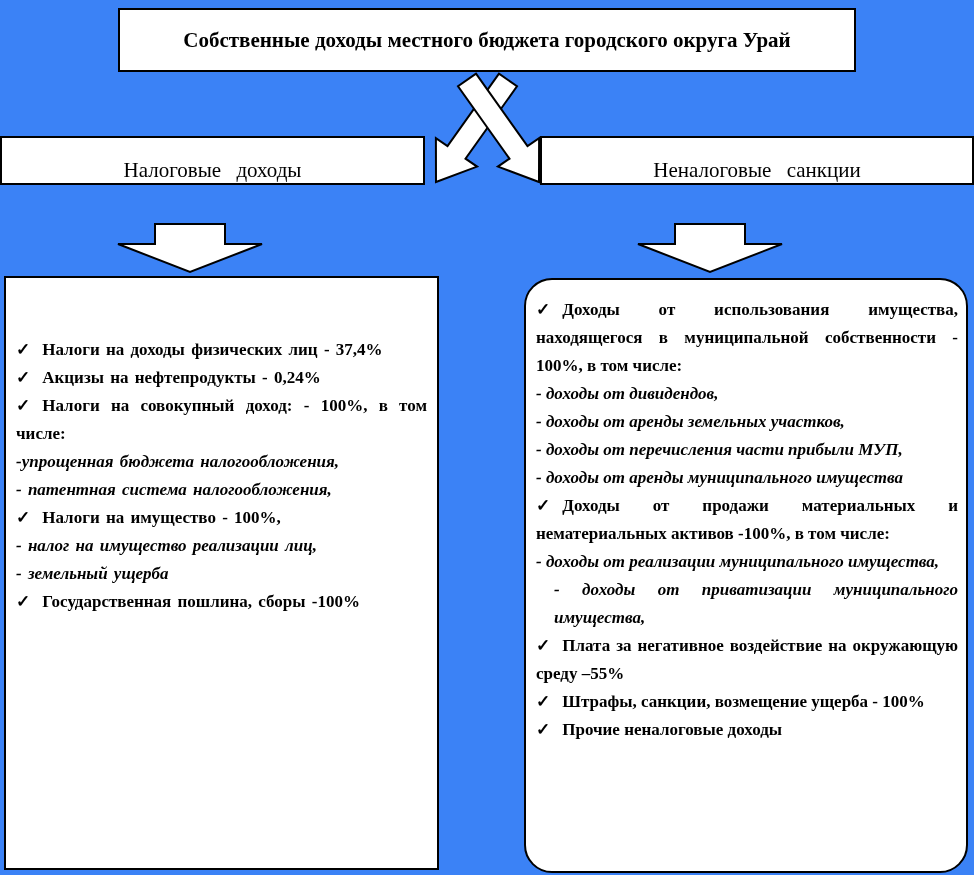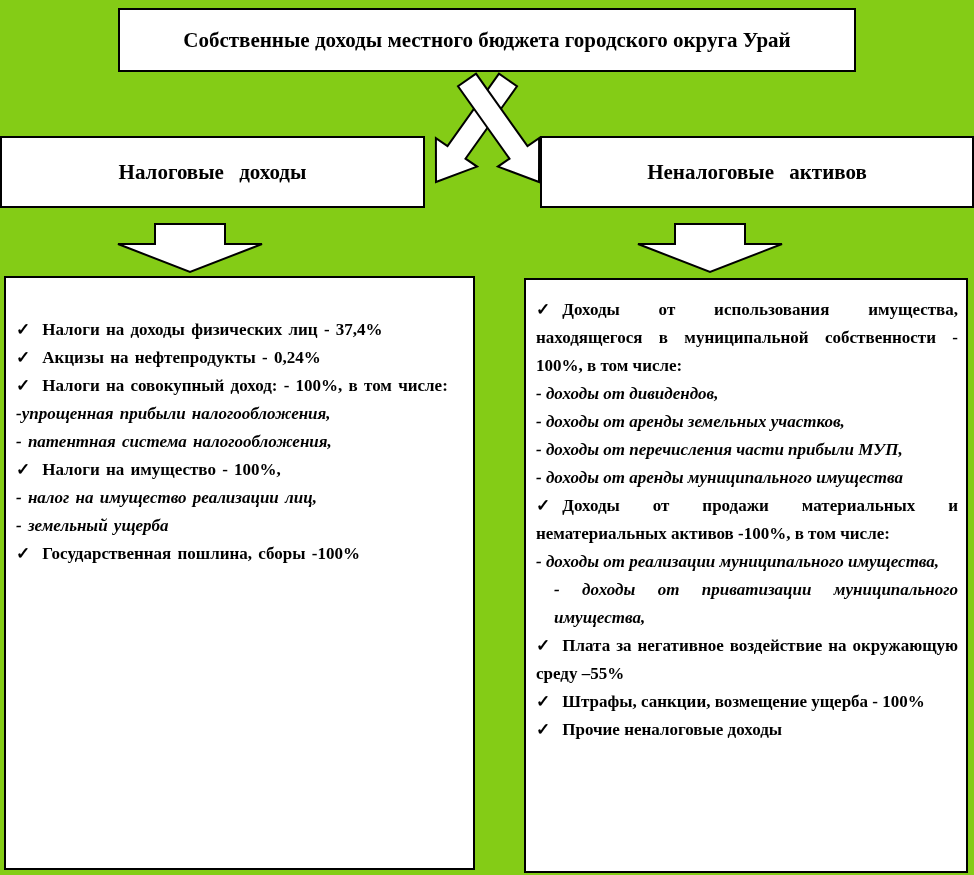--- a/index.html
+++ b/index.html
@@ -3,21 +3,21 @@
 <meta charset="utf-8">
 <style>
   * { box-sizing: border-box; margin: 0; padding: 0; }
   html, body { background: #ffffff; }
   body { font-family: "Liberation Serif", serif; }
 
   .canvas {
     position: relative;
     width: 974px;
     height: 875px;
-    background: #84cc16;
+    background: #3b82f6;
     overflow: hidden;
   }
 
   .arrows {
     position: absolute;
     left: 0; top: 0;
     width: 974px; height: 875px;
   }
   .arrows polygon {
     fill: #ffffff;
@@ -36,53 +36,54 @@
     justify-content: center;
     text-align: center;
     font-weight: bold;
     font-size: 21px;
     padding: 0 14px;
   }
 
   .header-box {
     position: absolute;
     top: 136px;
-    height: 72px;
+    height: 49px;
     border: 2px solid #000;
     background: #fff;
     display: flex;
-    align-items: center;
+    align-items: flex-end;
     justify-content: center;
-    font-weight: bold;
+    font-weight: normal;
     font-size: 21px;
   }
   .header-box .hdr-label { word-spacing: 10px; }
   .header-left  { left: 0;     width: 425px; }
   .header-right { left: 540px; width: 434px; }
 
   .content-box {
     position: absolute;
     border: 2px solid #000;
     background: #fff;
     font-weight: bold;
     font-size: 17px;
     line-height: 28px;
     text-align: justify;
     color: #000;
   }
   .content-left {
     left: 4px; top: 276px;
-    width: 471px; height: 594px;
-    padding: 38px 10px 10px 10px;
+    width: 435px; height: 594px;
+    padding: 58px 10px 10px 10px;
     word-spacing: 2px;
   }
   .content-right {
     left: 524px; top: 278px;
     width: 444px; height: 595px;
     padding: 16px 8px 23px 10px;
+    border-radius: 28px;
   }
 
   .item { }
   .item.it { font-style: italic; }
   .item.indent { padding-left: 18px; }
   .check {
     display: inline-block;
     margin-right: 12px;
     font-style: normal;
   }
@@ -101,28 +102,28 @@
 
   <div class="title-box">
     <span>Собственные доходы местного бюджета городского округа Урай</span>
   </div>
 
   <div class="header-box header-left">
     <span class="hdr-label">Налоговые доходы</span>
   </div>
 
   <div class="header-box header-right">
-    <span class="hdr-label">Неналоговые активов</span>
+    <span class="hdr-label">Неналоговые санкции</span>
   </div>
 
   <div class="content-box content-left">
       <div class="item"><span class="check">✓</span><span>Налоги на доходы физических лиц  - 37,4%</span></div>
       <div class="item"><span class="check">✓</span><span>Акцизы на нефтепродукты  - 0,24%</span></div>
       <div class="item"><span class="check">✓</span><span>Налоги на совокупный доход:  - 100%, в том числе:</span></div>
-      <div class="item it"><span>-упрощенная прибыли налогообложения,</span></div>
+      <div class="item it"><span>-упрощенная бюджета налогообложения,</span></div>
       <div class="item it"><span>- патентная система налогообложения,</span></div>
       <div class="item"><span class="check">✓</span><span>Налоги на имущество  - 100%,</span></div>
       <div class="item it"><span>- налог на имущество реализации лиц,</span></div>
       <div class="item it"><span>- земельный ущерба</span></div>
       <div class="item"><span class="check">✓</span><span>Государственная пошлина, сборы -100%</span></div>
     </div>
 
   <div class="content-box content-right">
       <div class="item"><span class="check">✓</span><span>Доходы от использования имущества, находящегося в муниципальной собственности - 100%, в том числе:</span></div>
       <div class="item it"><span>- доходы от дивидендов,</span></div>

